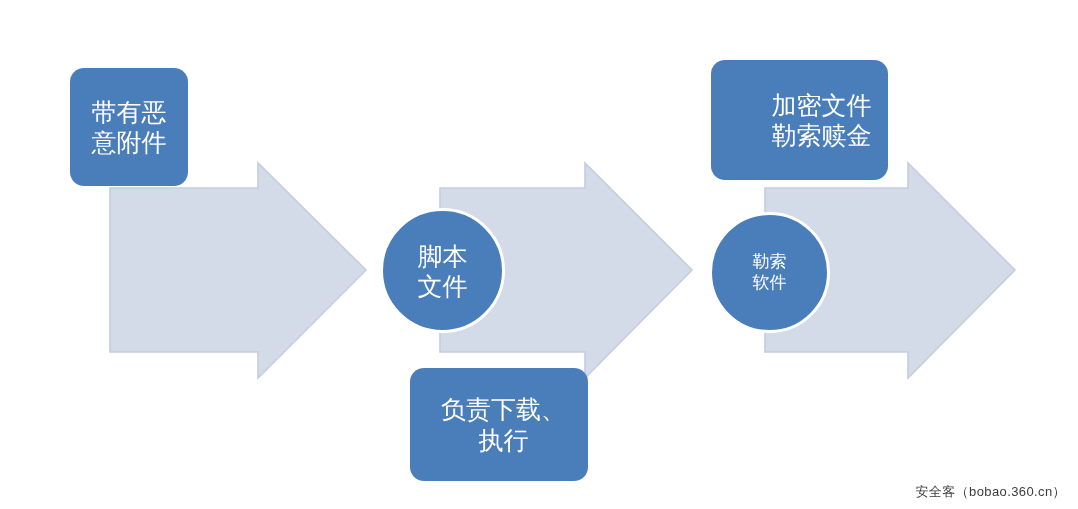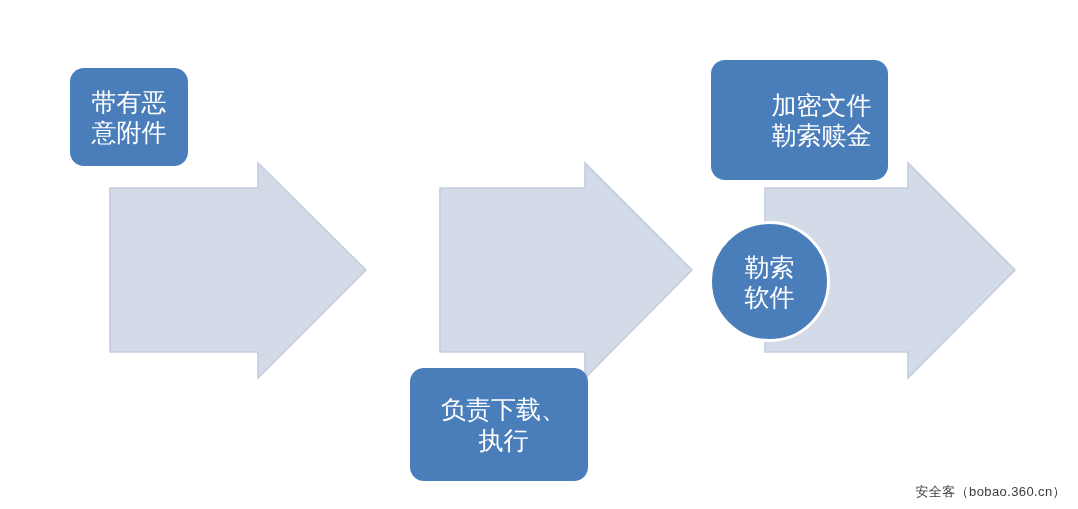--- a/index.html
+++ b/index.html
@@ -59,27 +59,27 @@
     line-height: 1.2;
     box-sizing: border-box;
     z-index: 6;
   }
   .node-circle .txt {
     display: block;
     white-space: pre-line;
   }
 
   
-  #box-email-attach { left: 70px;  top: 68px;  width: 118px; height: 98px; font-size: 25px; }
+  #box-email-attach { left: 70px;  top: 68px;  width: 118px; height: 118px; font-size: 25px; }
   #box-script-role  { left: 410px; top: 368px; width: 178px; height: 113px; font-size: 25px; padding-left: 9px; }
   #box-ransom-act   { left: 711px; top: 60px;  width: 177px; height: 120px; font-size: 25px; padding-left: 44px; }
 
   #circle-email   { left: 55px;  top: 211px; width: 121px; height: 121px; font-size: 25px; }
   #circle-script  { left: 380px; top: 208px; width: 125px; height: 125px; font-size: 25px; }
-  #circle-ransom  { left: 709px; top: 221px; width: 121px; height: 121px; font-size: 25px; }
+  #circle-ransom  { left: 709px; top: 212px; width: 121px; height: 121px; font-size: 17px; }
 
   
   #watermark {
     position: absolute;
     right: 12px;
     bottom: 8px;
     font-size: 13px;
     color: #2b2b2b;
     letter-spacing: 0.4px;
     z-index: 9;
@@ -100,20 +100,24 @@
 
     <polygon points="765,188 908,188 908,163 1015,270 908,378 908,352 765,352" fill="#D3DAE8" stroke="#C5CDDF" stroke-width="1.6"></polygon>
   </svg>
 
   <div class="callout" id="box-email-attach">
     <span class="txt">带有恶
 意附件</span>
   </div>
 
 
+  <div class="node-circle" id="circle-script">
+    <span class="txt">脚本
+文件</span>
+  </div>
 
   <div class="callout" id="box-script-role">
     <span class="txt">负责下载、
 执行</span>
   </div>
 
   <div class="callout" id="box-ransom-act">
     <span class="txt">加密文件
 勒索赎金</span>
   </div>

